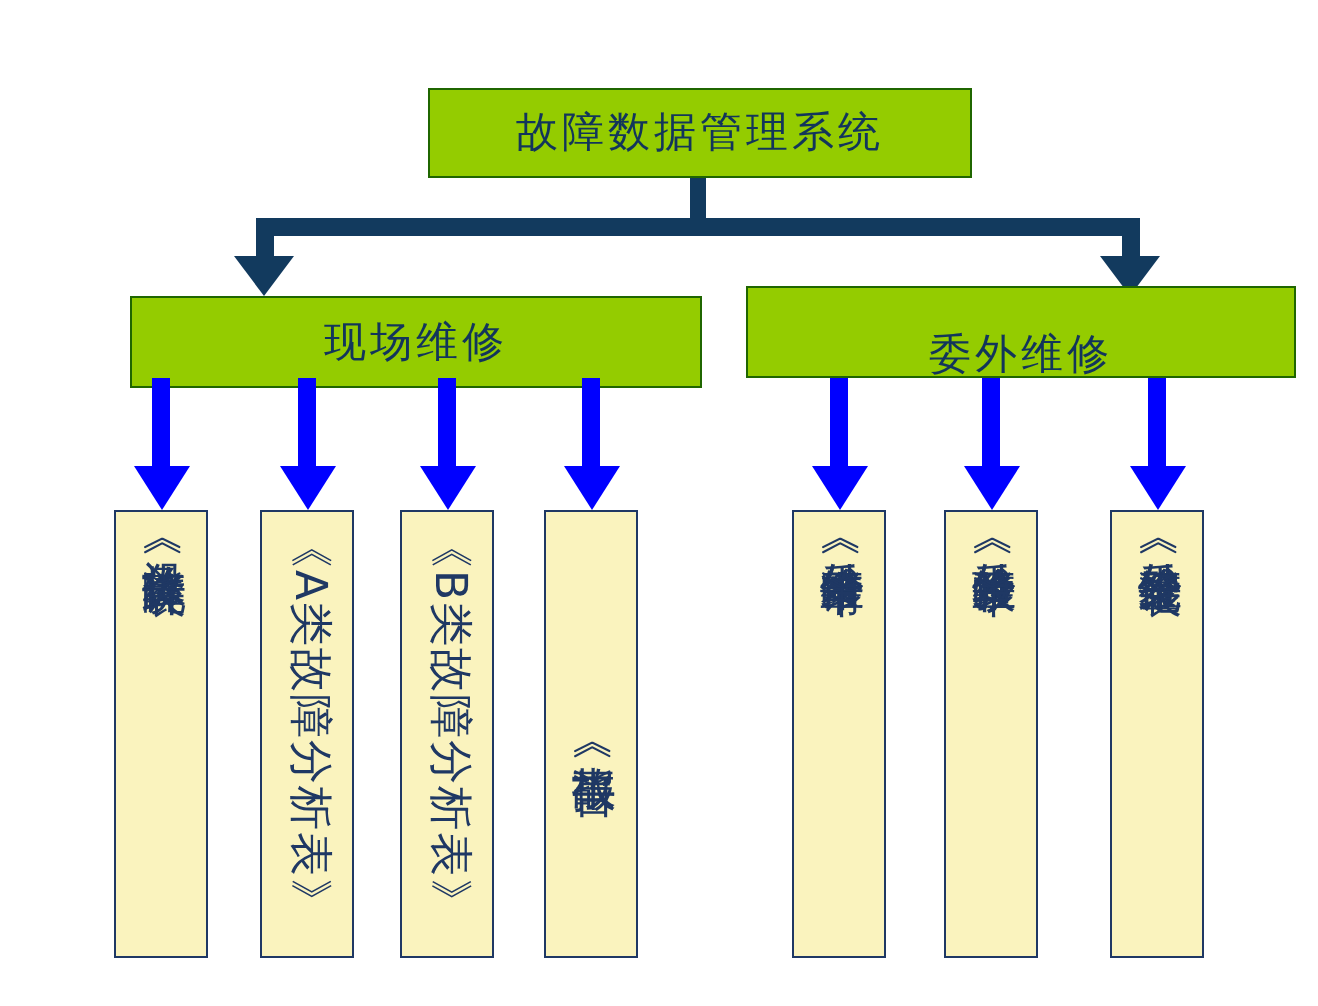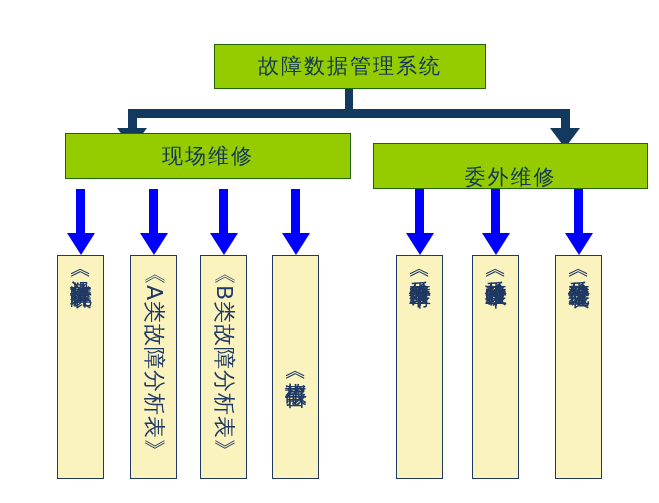--- a/index.html
+++ b/index.html
@@ -28,21 +28,21 @@
   }
   .green-box .label {
     color: #12355B;
     font-size: 21px;
     letter-spacing: 2px;
     white-space: nowrap;
     line-height: 1;
   }
 
   #title-box { left: 214px; top: 44px; width: 272px; height: 45px; }
-  #node-onsite { left: 65px; top: 133px; width: 286px; height: 46px; }
+  #node-onsite { left: 65px; top: 148px; width: 286px; height: 46px; }
   #node-outsourced { left: 373px; top: 143px; width: 275px; height: 46px; align-items: flex-end; }
 
   
   .bus-stem {
     position: absolute;
     background: #123A5E;
   }
   #bus-vert   { left: 345px; top: 89px;  width: 8px;   height: 22px; }
   #bus-horiz  { left: 128px; top: 109px; width: 442px; height: 9px; }
   #bus-drop-l { left: 128px; top: 109px; width: 9px;   height: 21px; }

